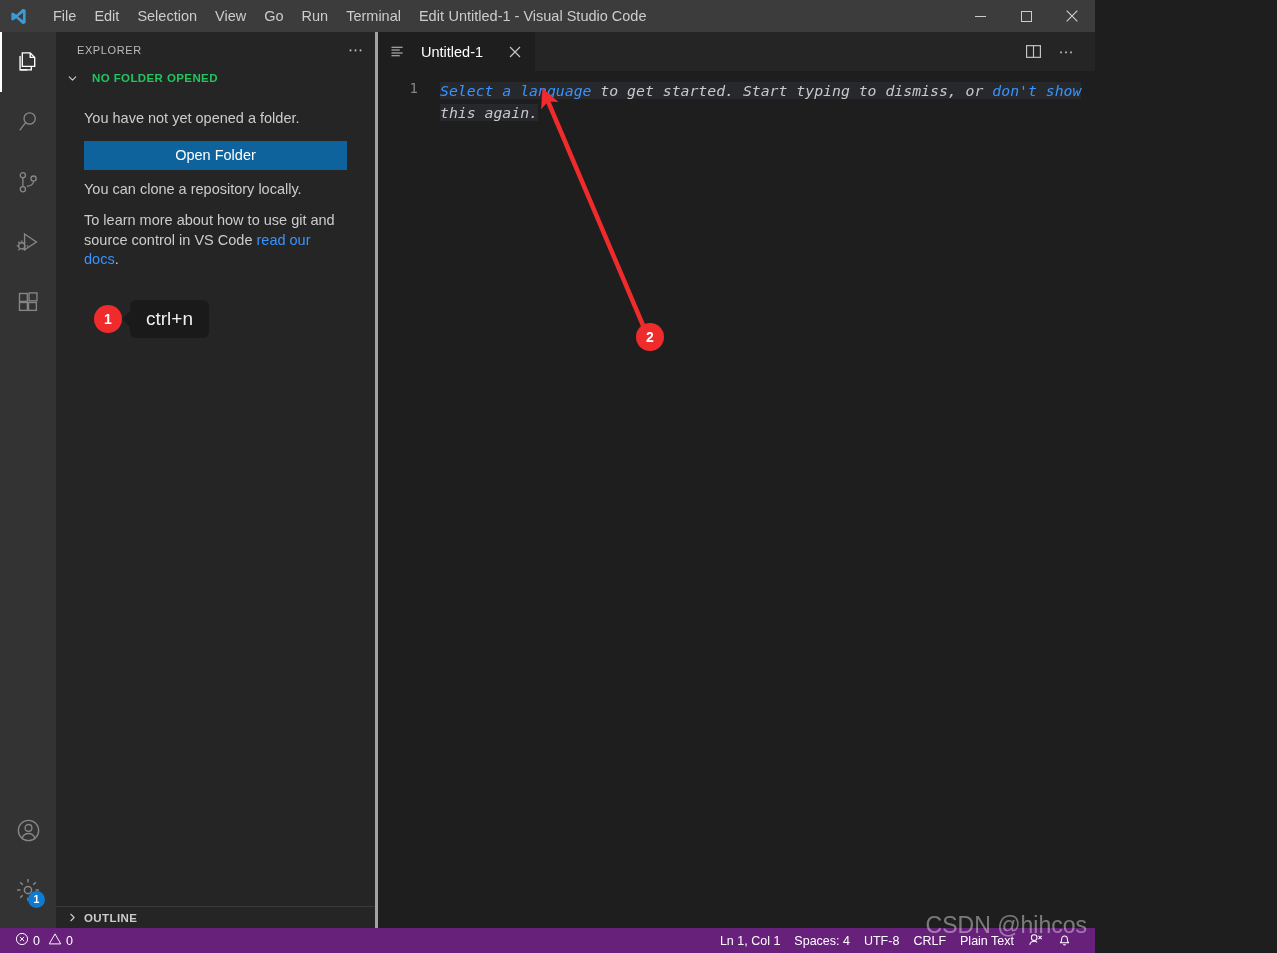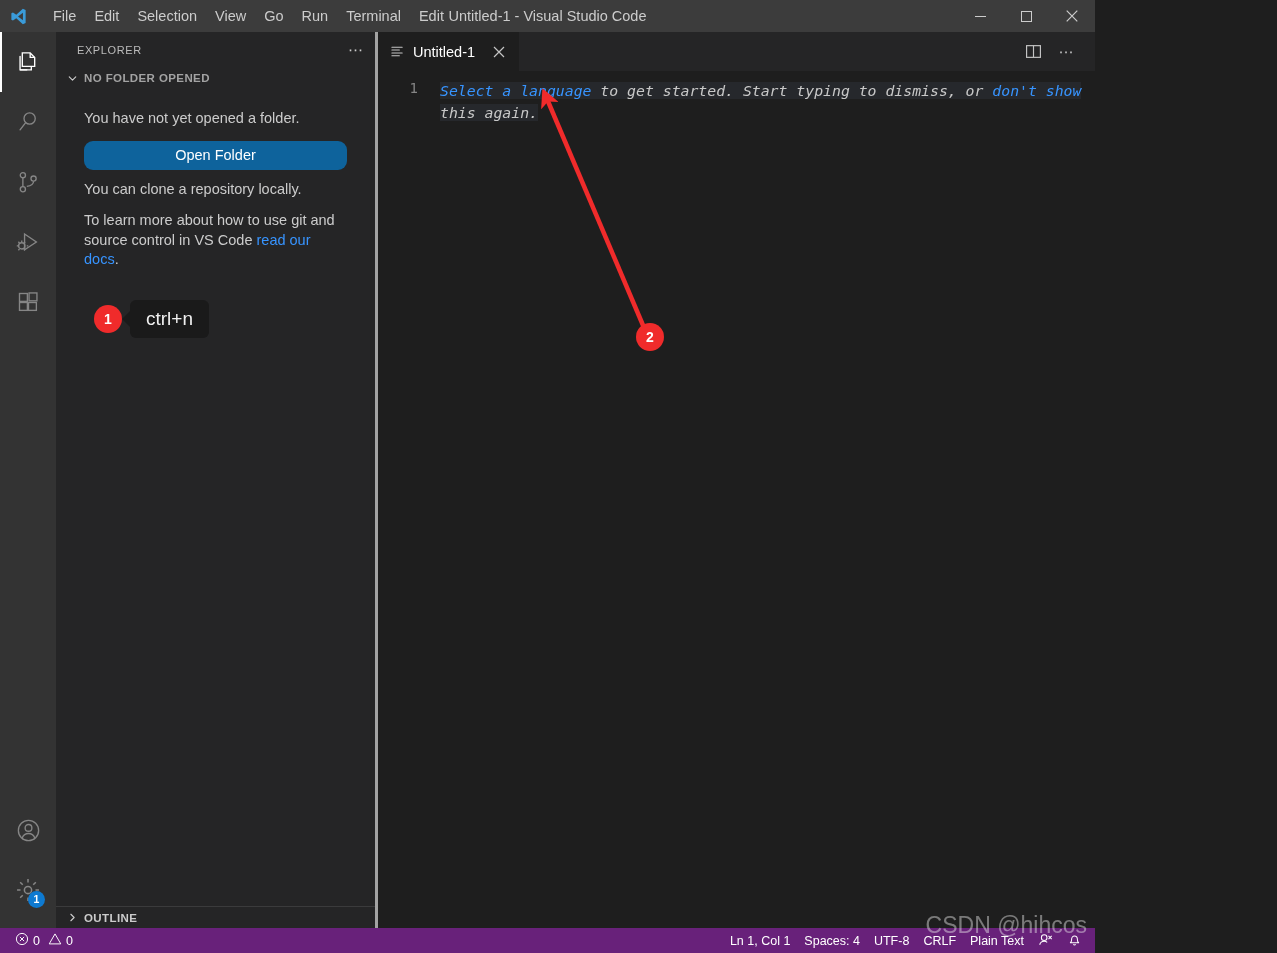--- a/index.html
+++ b/index.html
@@ -96,40 +96,40 @@
   }
   .sb-title {
     font-size: 11px; letter-spacing: 0.6px;
     color: #bbbbbb; text-transform: uppercase;
   }
   .sb-actions { color: #cccccc; display:flex; align-items:center; }
   .dots { letter-spacing: 2px; font-size: 15px; line-height: 10px; }
   .sb-scroll { flex: 1 1 auto; overflow: hidden; }
   .section-header {
     height: 22px; display: flex; align-items: center;
-    padding-left: 8px; gap: 4px;
-    color: #a3a3a3;
+    padding-left: 8px; gap: 12px;
+    color: #22c55e;
   }
   .section-title {
     font-size: 11.5px; font-weight: bold; letter-spacing: 0.4px;
   }
   .chev { width: 16px; height: 16px; display:flex; align-items:center; justify-content:center; color:#cccccc; }
   .sb-content { padding: 10px 28px 0 28px; }
   .sb-para {
     font-size: 14.5px; color: #cccccc; line-height: 1.35;
     margin: 10px 0 12px 0;
   }
   .sb-btn {
     display: block; width: 100%;
     height: 29px; line-height: 29px;
     text-align: center; font-size: 14.5px;
     border: none; cursor: pointer;
     margin-bottom: 4px;
   }
-  .btn-primary { background: #0e639c; color: #ffffff; border-radius: 9px; }
+  .btn-primary { background: #0e639c; color: #ffffff; }
   .btn-secondary { background: #1b4b6b; color: #9aa4ab; }
   .link { color: #3794ff; cursor: pointer; }
 
   
   .kbd-wrap {
     display: flex; align-items: center;
     margin: 30px 0 0 10px;
   }
   .marker {
     width: 28px; height: 28px; border-radius: 50%;
@@ -167,21 +167,21 @@
     background: #1e1e1e;
   }
   .tabs-row {
     height: 39px; flex: 0 0 39px;
     background: #252526;
     display: flex; align-items: stretch;
     justify-content: space-between;
   }
   .tabs { display: flex; }
   .tab {
-    display: flex; align-items: center; gap: 8px;
+    display: flex; align-items: center; gap: 16px;
     padding: 0 10px 0 12px;
     background: #1e1e1e; color: #ffffff;
     font-size: 14.5px;
     min-width: 120px;
     border-right: 1px solid #252526;
   }
   .tab-icon { color: #c5c5c5; display:flex; align-items:center; }
   .tab-close {
     width: 20px; height: 20px;
     display: flex; align-items: center; justify-content: center;
@@ -241,21 +241,21 @@
     font-size: 12.5px;
     position: relative;
   }
   .sb-left, .sb-right { display: flex; align-items: center; height: 25px; }
   .st-item {
     padding: 0 7px; height: 25px;
     display: flex; align-items: center; gap: 4px;
     white-space: nowrap;
   }
   .sb-left { padding-left: 8px; }
-  .sb-right { padding-right: 6px; }
+  .sb-right { padding-right: 16px; }
   .watermark {
     position: absolute; right: 8px; top: -16px;
     font-size: 23px; color: rgba(235,235,235,0.45);
     font-family: "Liberation Sans", sans-serif;
     white-space: nowrap; pointer-events: none;
   }
 </style>
 </head>
 <body>
 

